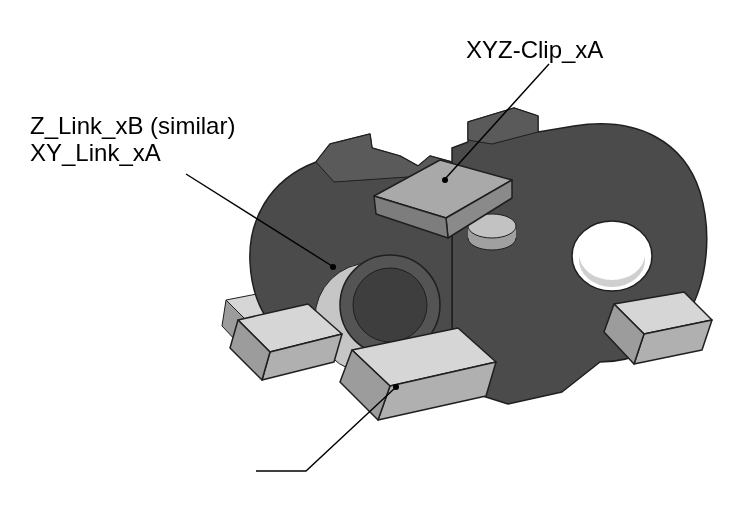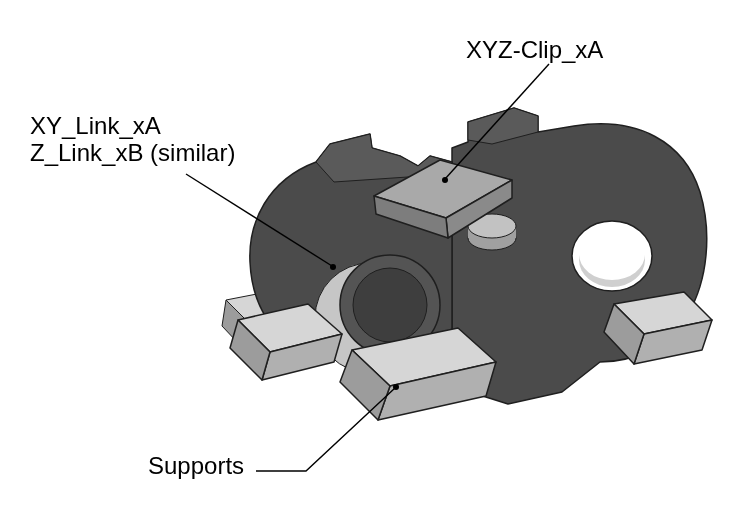--- a/index.html
+++ b/index.html
@@ -97,19 +97,18 @@
     <circle class="dot" cx="333" cy="267" r="3"></circle>
 
     <polyline class="leader" points="256,471 306,471 395,388"></polyline>
     <circle class="dot" cx="396" cy="387" r="3"></circle>
   </svg>
 
   
   <div class="label label-clip">XYZ-Clip_xA</div>
 
   <div class="label label-links">
+    <div>Z_Link_xB (similar)</div>
     <div>XY_Link_xA</div>
-    <div>Z_Link_xB (similar)</div>
   </div>
 
-  <div class="label label-supports">Supports</div>
 
 </div>
 
 </body></html>

